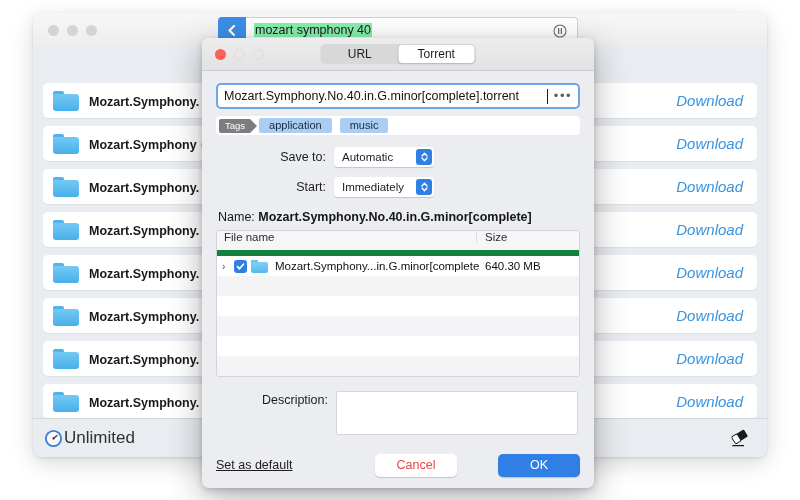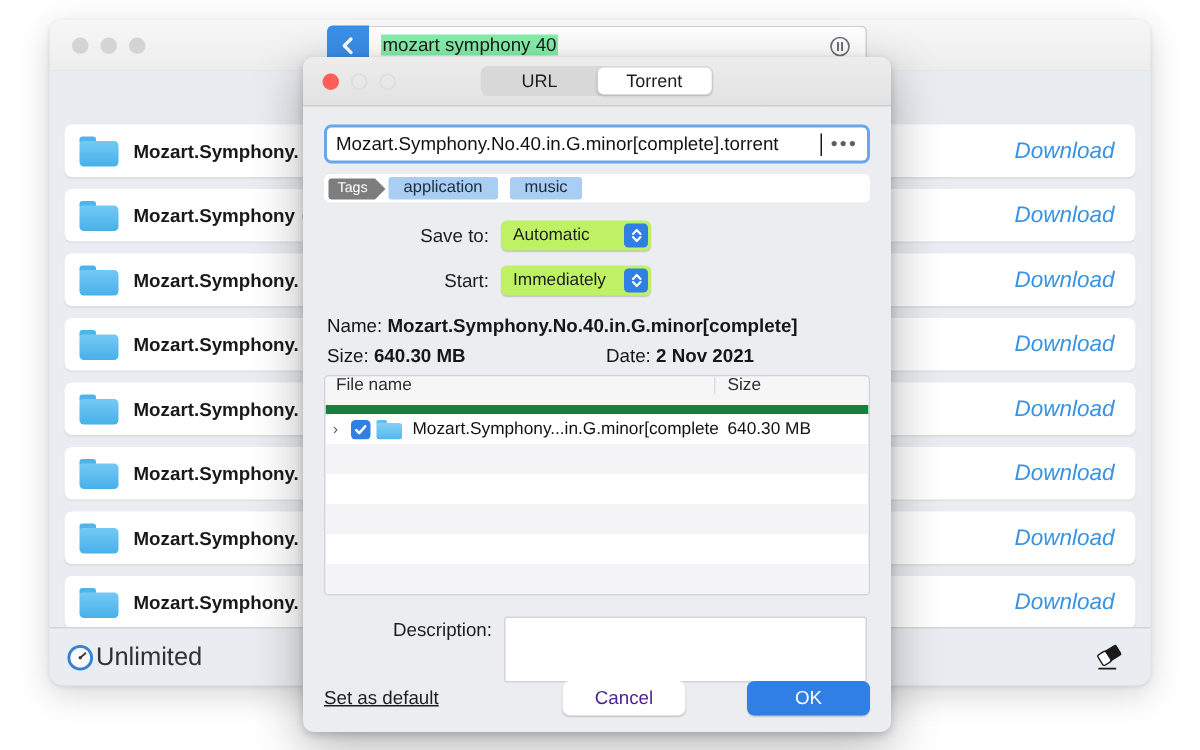--- a/index.html
+++ b/index.html
@@ -255,21 +255,21 @@
   }
   .form-label {
     width: 118px; text-align: right;
     font-size: 12.5px; color: #1d1d1f;
     padding-right: 8px;
     box-sizing: border-box;
   }
   .popup {
     position: relative;
     min-width: 100px; height: 20px;
-    background: #bef264;
+    background: #ffffff;
     border-radius: 4px;
     box-shadow: 0 1px 1px rgba(0,0,0,0.18);
     display: flex; align-items: center;
     padding: 0 26px 0 8px;
     box-sizing: border-box;
     font-size: 11.5px; color: #1d1d1f;
   }
   .popup .arrows {
     position: absolute; right: 2px; top: 2px;
     width: 16px; height: 16px;
@@ -356,21 +356,21 @@
     text-decoration: underline;
   }
   .footer-spacer { flex: 1 1 auto; }
   .btn {
     height: 23px; min-width: 82px;
     border-radius: 5px;
     font-size: 12.5px;
     display: flex; align-items: center; justify-content: center;
     margin-left: 9px;
   }
-  .btn-cancel { background: #ffffff; color: #4c1d95; box-shadow: 0 1px 1px rgba(0,0,0,0.18); }
+  .btn-cancel { background: #ffffff; color: #ef4444; box-shadow: 0 1px 1px rgba(0,0,0,0.18); }
   .btn-ok { background: #2f7fe5; color: #ffffff; box-shadow: 0 1px 1px rgba(0,0,0,0.18); }
 </style>
 </head>
 <body>
 
 <div id="root">
 
   <div class="bg-window">
 
     <div class="titlebar">
@@ -571,30 +571,20 @@
               </svg>
             </span>
           </span>
         </div>
       </div>
 
       <div class="meta">
         <div class="meta-line">
           <span class="k">Name:</span>
           <span class="v">Mozart.Symphony.No.40.in.G.minor[complete]</span>
-        </div>
-        <div class="meta-line meta-2col">
-          <span class="c1">
-            <span class="k">Size:</span>
-            <span class="v">640.30 MB</span>
-          </span>
-          <span>
-            <span class="k">Date:</span>
-            <span class="v">2 Nov 2021</span>
-          </span>
         </div>
       </div>
 
       <div class="filetable">
         <div class="ft-head">
           <span class="c-name">File name</span>
           <span class="c-size">Size</span>
         </div>
         <div class="ft-row">
           <span class="c-name">

